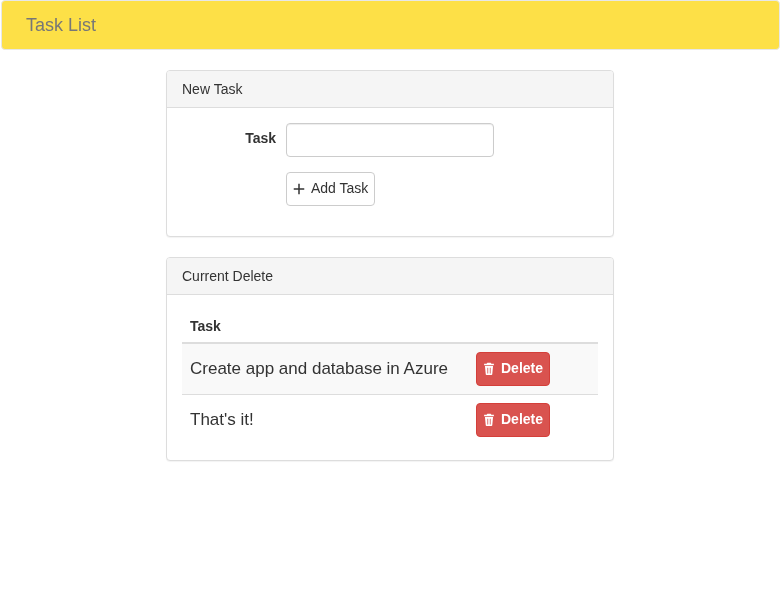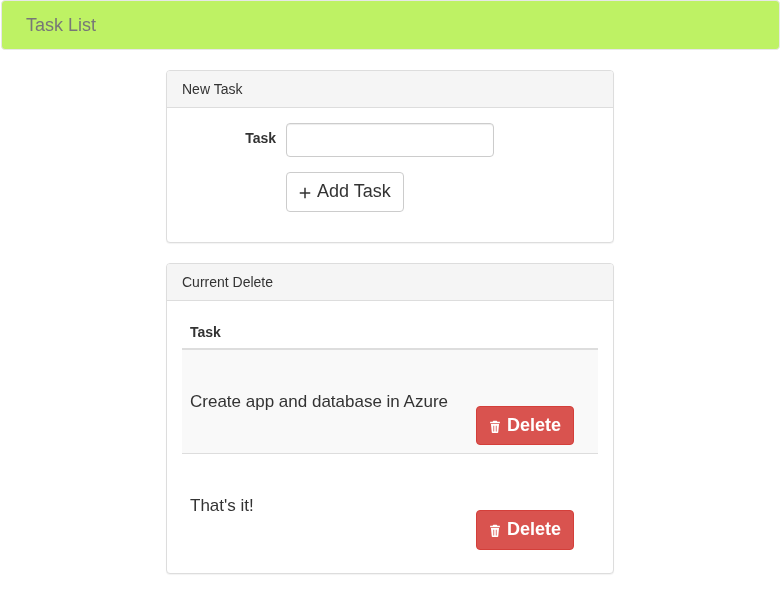--- a/index.html
+++ b/index.html
@@ -4,21 +4,21 @@
 <style>
   * { box-sizing: border-box; }
   body {
     margin: 0;
     font-family: "Helvetica Neue", Helvetica, Arial, sans-serif;
     font-size: 14px;
     color: #333;
     background: #fff;
   }
   .navbar {
-    background: #bef264;
+    background: #fde047;
     border: 1px solid #e7e7e7;
     border-radius: 4px;
     min-height: 50px;
     margin: 0 0 20px 1px;
   }
   .navbar-brand {
     float: left;
     padding: 13px 15px 15px 24px;
     font-size: 18px;
     line-height: 22px;
@@ -76,43 +76,42 @@
     font-size: 14px;
     color: #555;
     background: #fff;
     border: 1px solid #ccc;
     border-radius: 4px;
     box-shadow: inset 0 1px 1px rgba(0,0,0,0.075);
     line-height: 1.42857;
   }
   .btn {
     display: inline-block;
-    padding: 6px 12px;
-    font-size: 18px;
+    padding: 6px 6px;
+    font-size: 14px;
     font-weight: 400;
     line-height: 1.42857;
     text-align: center;
     vertical-align: middle;
     border: 1px solid transparent;
     border-radius: 4px;
     cursor: pointer;
     white-space: nowrap;
     background-image: none;
   }
   .btn-default {
     color: #333;
     background: #fff;
     border-color: #ccc;
   }
   .btn-danger {
     color: #fff;
     background: #d9534f;
     border-color: #d43f3a;
     font-weight: 700;
-    margin-top: 48px;
   }
   .table {
     width: 100%;
     border-collapse: collapse;
     margin-bottom: 0;
   }
   .table th, .table td {
     padding: 8px;
     vertical-align: middle;
     border-top: 1px solid #ddd;

